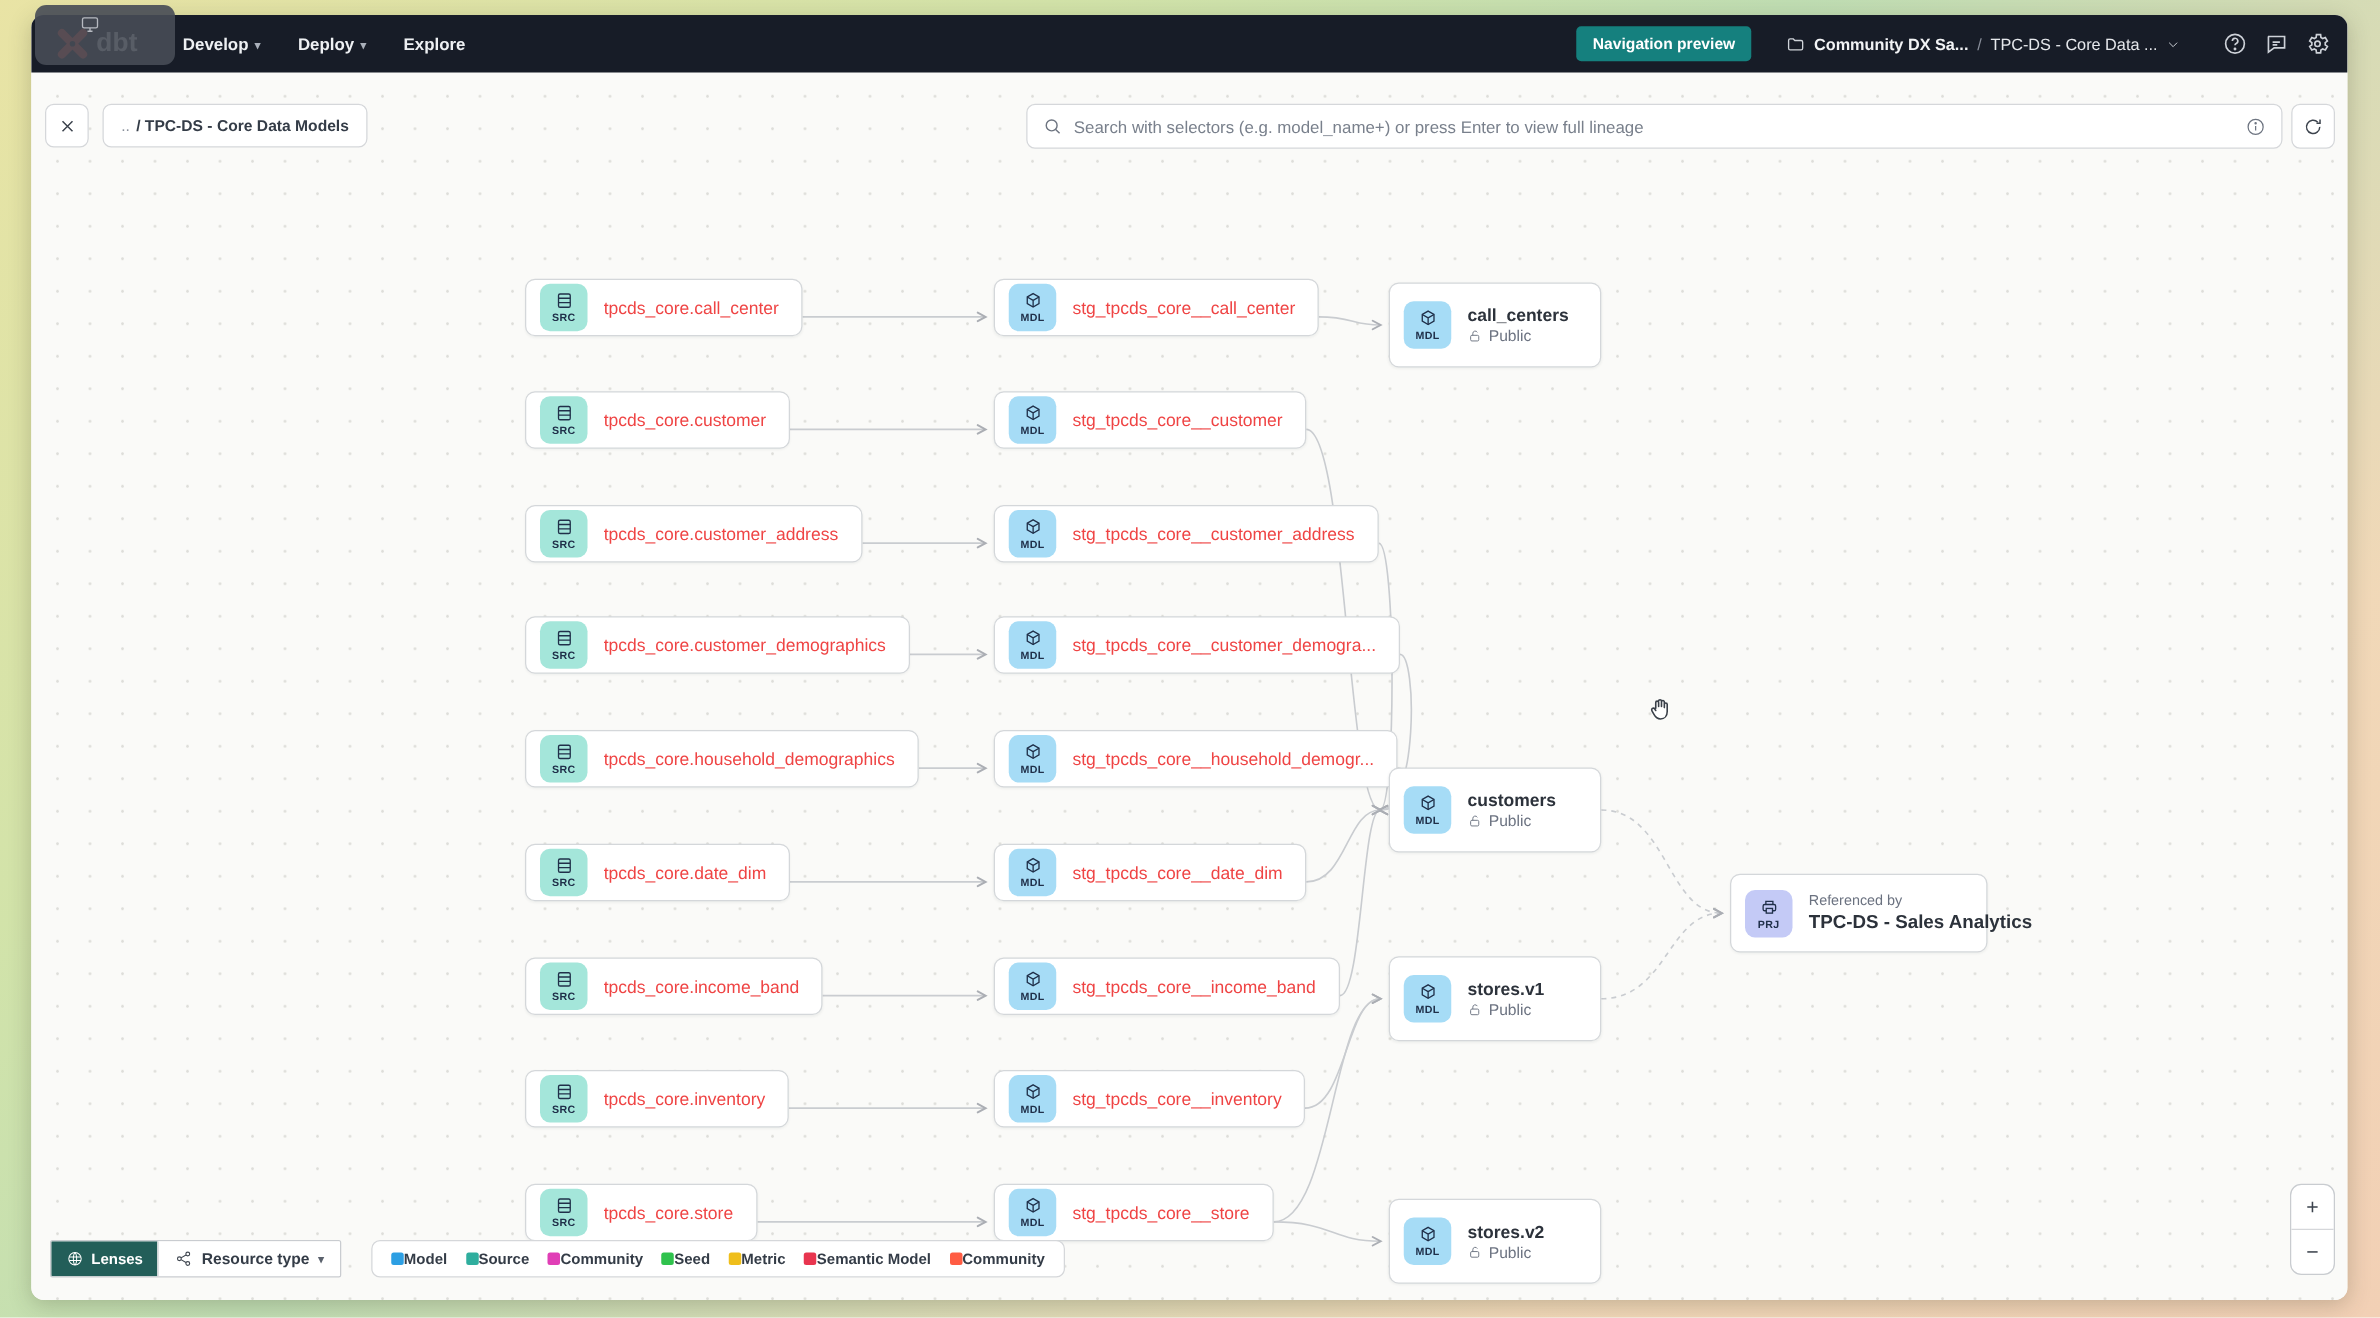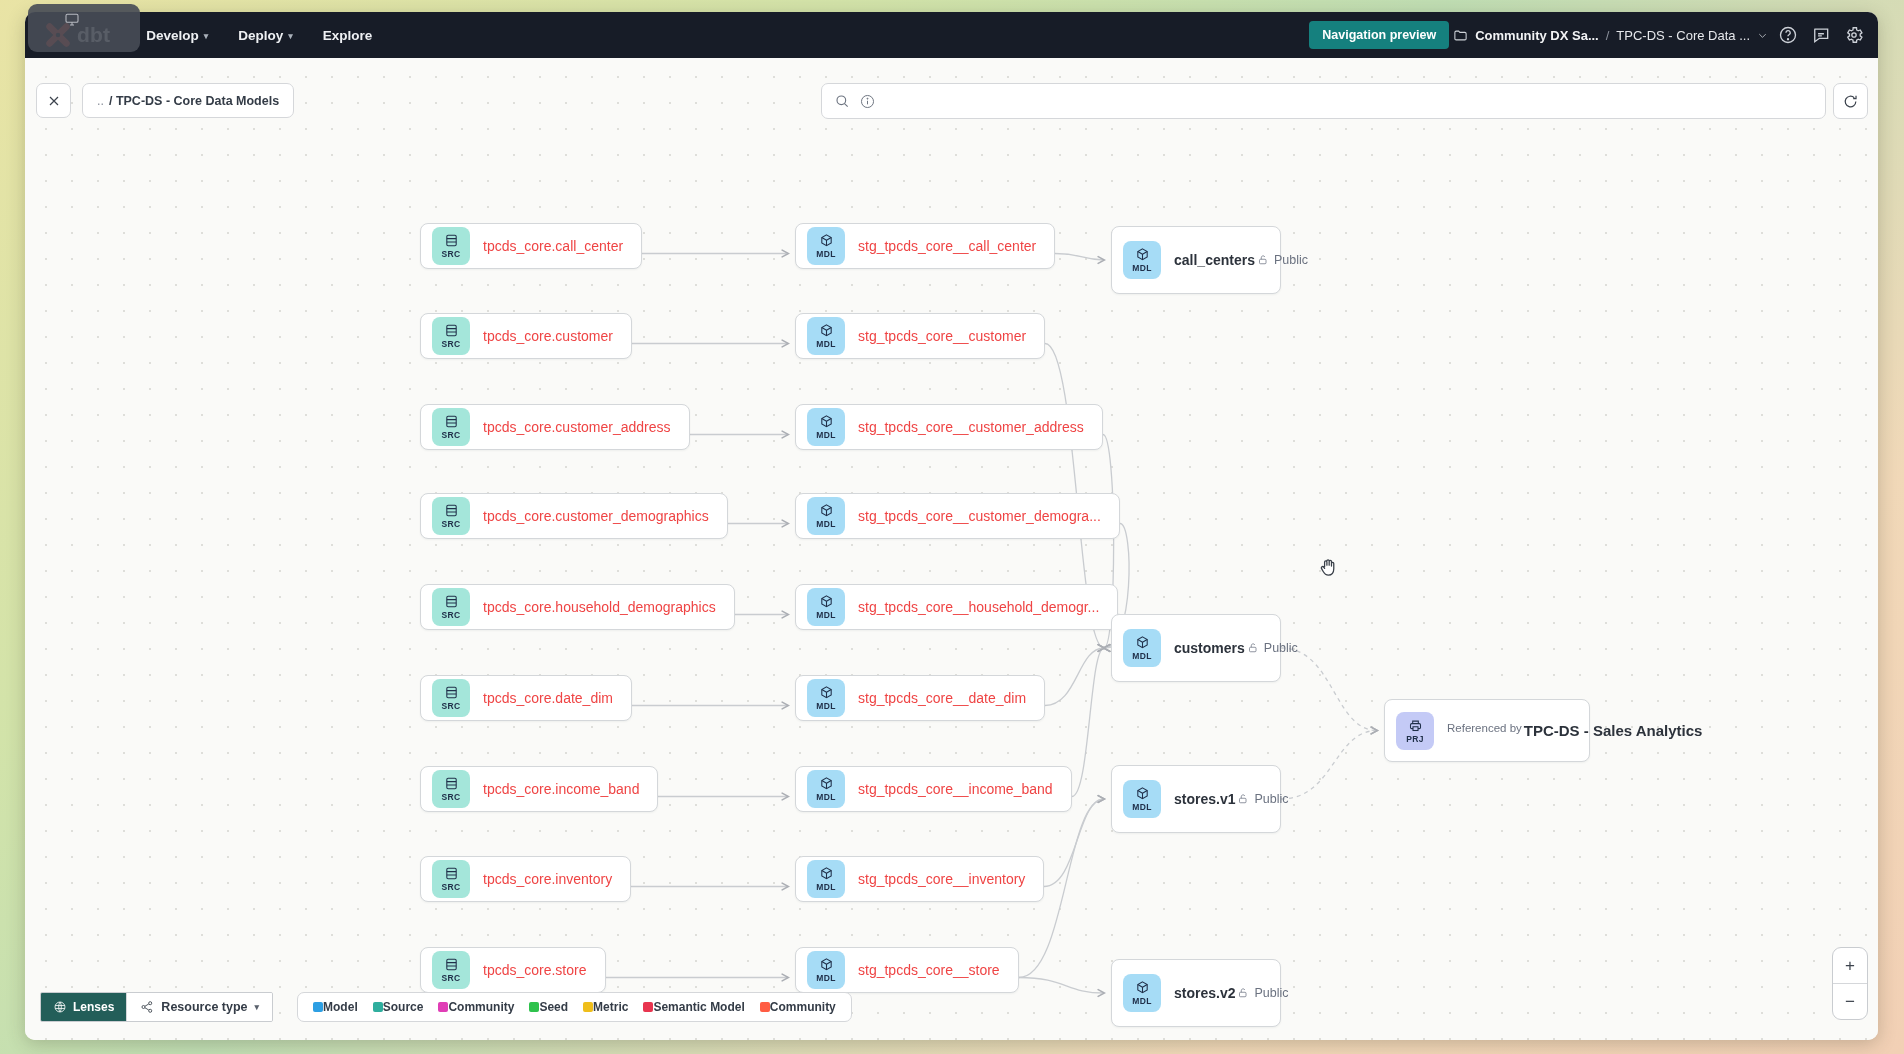--- a/index.html
+++ b/index.html
@@ -29,21 +29,21 @@
     background:#171c27; display:flex; align-items:center; padding:0 14px 0 18px;
     color:#fff; z-index:5;
   }
   .logo { display:flex; align-items:center; gap:4px; margin-right:36px; cursor:pointer; }
   .logo-mark { width:30px; height:30px; }
   .logo-text { font-size:21px; font-weight:bold; color:#fff; letter-spacing:.2px; }
   .nav-items { display:flex; gap:30px; align-items:center; }
   .nav-item { font-size:13.5px; font-weight:bold; color:#eef0f3; display:flex;
     align-items:center; gap:5px; cursor:pointer; }
   .nav-item .chev { font-size:9px; color:#aab0ba; transform:translateY(1px); }
-  .nav-right { margin-left:auto; display:flex; align-items:center; gap:4px;justify-content:flex-end; }
+  .nav-right { margin-left:auto; display:flex; align-items:center; gap:28px;justify-content:flex-end; }
   .preview-btn { background:#15807e; color:#fff; font-size:12.5px; font-weight:bold;
     padding:7px 13px; border-radius:4px; border:none; cursor:pointer; }
   .nav-crumb { display:flex; align-items:center; gap:7px; font-size:13px; }
   .nav-crumb .proj { font-weight:bold; color:#f2f3f5; }
   .nav-crumb .sep { color:#8a909b; }
   .nav-crumb .page { color:#e6e8ec; }
   .nav-crumb svg { width:15px; height:15px; stroke:#cfd3d9; fill:none; stroke-width:1.7; }
   .nav-icons { display:flex; align-items:center; gap:13px; margin-left:6px; }
   .nav-icons .icon-btn { width:20px; height:20px; cursor:pointer; }
   .nav-icons svg { width:20px; height:20px; stroke:#cdd1d8; fill:none; stroke-width:1.6; }
@@ -84,21 +84,21 @@
     box-shadow:0 1px 2px rgba(25,30,40,.05); cursor:pointer; white-space:nowrap; }
   .node-icon { width:38px; height:38px; border-radius:8px; flex:none;
     display:flex; flex-direction:column; align-items:center; justify-content:center; }
   .node-icon svg { width:15px; height:15px; stroke:#20304a; fill:none; stroke-width:1.7; }
   .node-icon .badge { font-size:8.5px; font-weight:bold; color:#20304a; letter-spacing:.3px;
     margin-top:1px; }
   .icon-src { background:#a4e6da; }
   .icon-mdl { background:#a6dcf6; }
   .icon-prj { background:#c4caf6; }
   .node-label { font-size:14px; color:#ef4444; }
-  .node-text { display:flex; justify-content:center; gap:2px; }
+  .node-text { display:flex; flex-direction:column; justify-content:center; gap:2px; }
   .node-title { font-size:14px; color:#2c323b; font-weight:bold; }
   .node-sub { font-size:12.5px; color:#6b7280; display:flex; align-items:center; gap:5px; }
   .node-sub svg { width:12px; height:12px; stroke:#6b7280; fill:none; stroke-width:1.5; }
   .node-pre { font-size:11.5px; color:#6b7280; }
   
   .footer { position:absolute; left:15px; bottom:18px; display:flex; gap:24px; align-items:center; }
   .lens-group { display:flex; border-radius:2px; overflow:hidden; border:1px solid #c9ccd0;
     height:30px;text-align:center; }
   .lenses-btn { background:#235e59; color:#fff; font-size:12px; font-weight:bold;
     display:flex; align-items:center; gap:6px; padding:0 12px; cursor:pointer; }
@@ -508,20 +508,21 @@
     </div>
     <div class="crumb-chip">
       <span class="dots">..</span>
       <span class="path">/ TPC-DS - Core Data Models</span>
     </div>
     <div class="search-bar">
       <svg class="mag" viewBox="0 0 24 24">
         <circle cx="11" cy="11" r="6.5"></circle>
           <path d="M15.8 15.8L20.5 20.5"></path>
       </svg>
+      <input type="text" value="" placeholder="Search with selectors (e.g. model_name+) or press Enter to view full lineage" style="">
       <span class="info">
         <svg viewBox="0 0 24 24">
             <circle cx="12" cy="12" r="8.5"></circle>
             <path d="M12 11v5"></path>
             <circle cx="12" cy="8" r=".7" fill="#6d7480"></circle>
           </svg>
       </span>
     </div>
     <div class="tool-btn refresh-btn">
       <svg viewBox="0 0 24 24">

